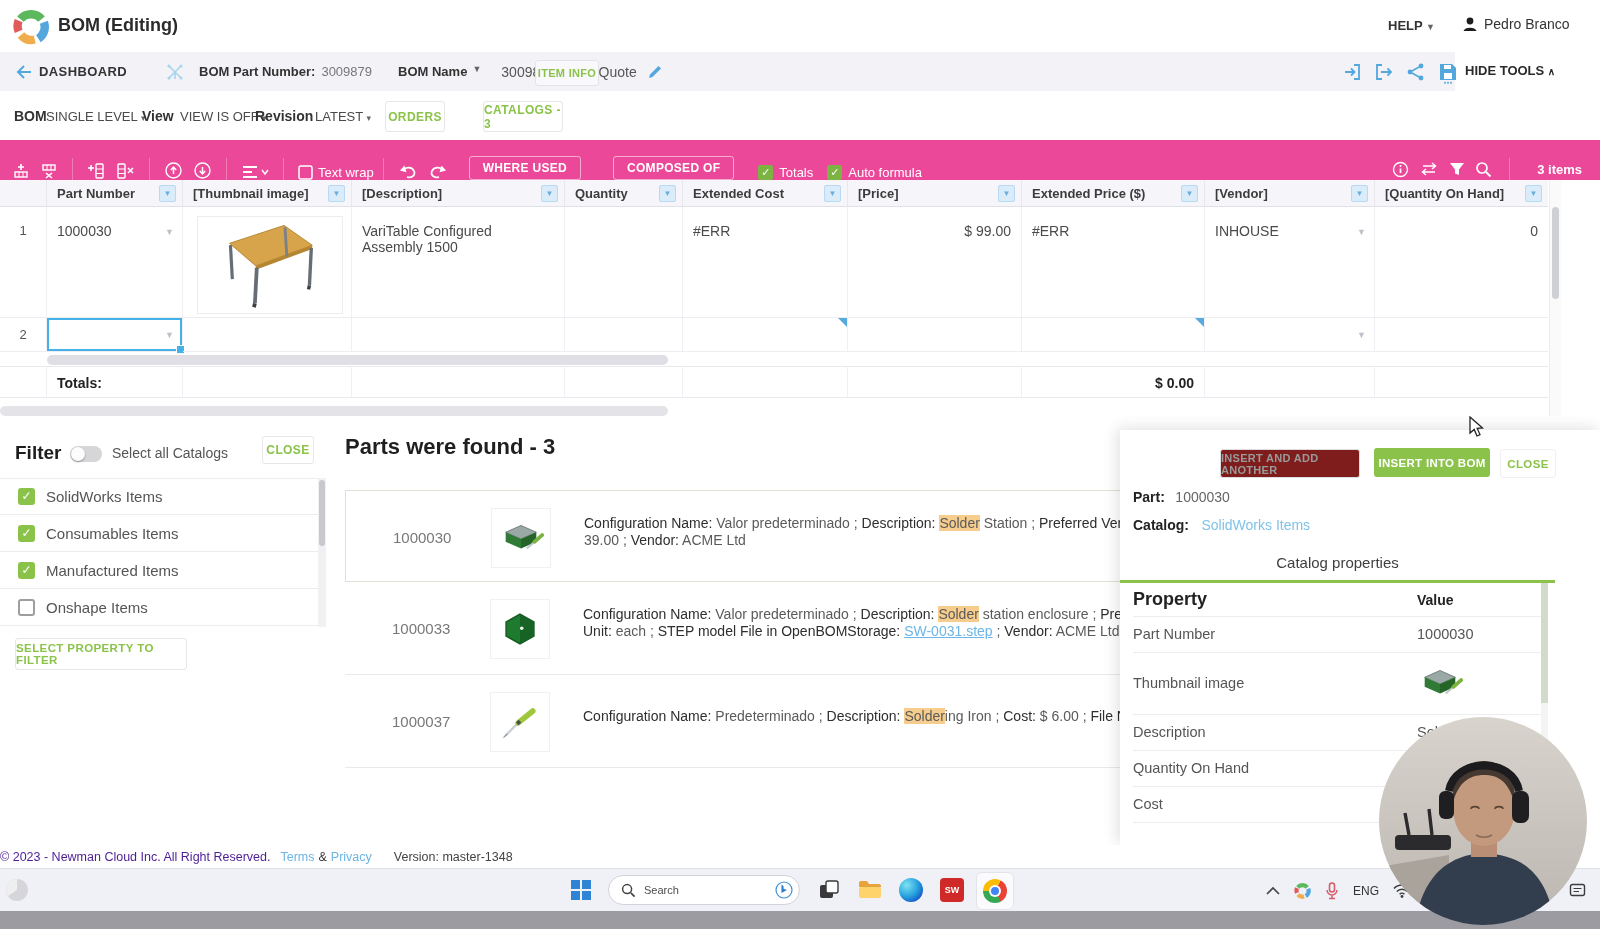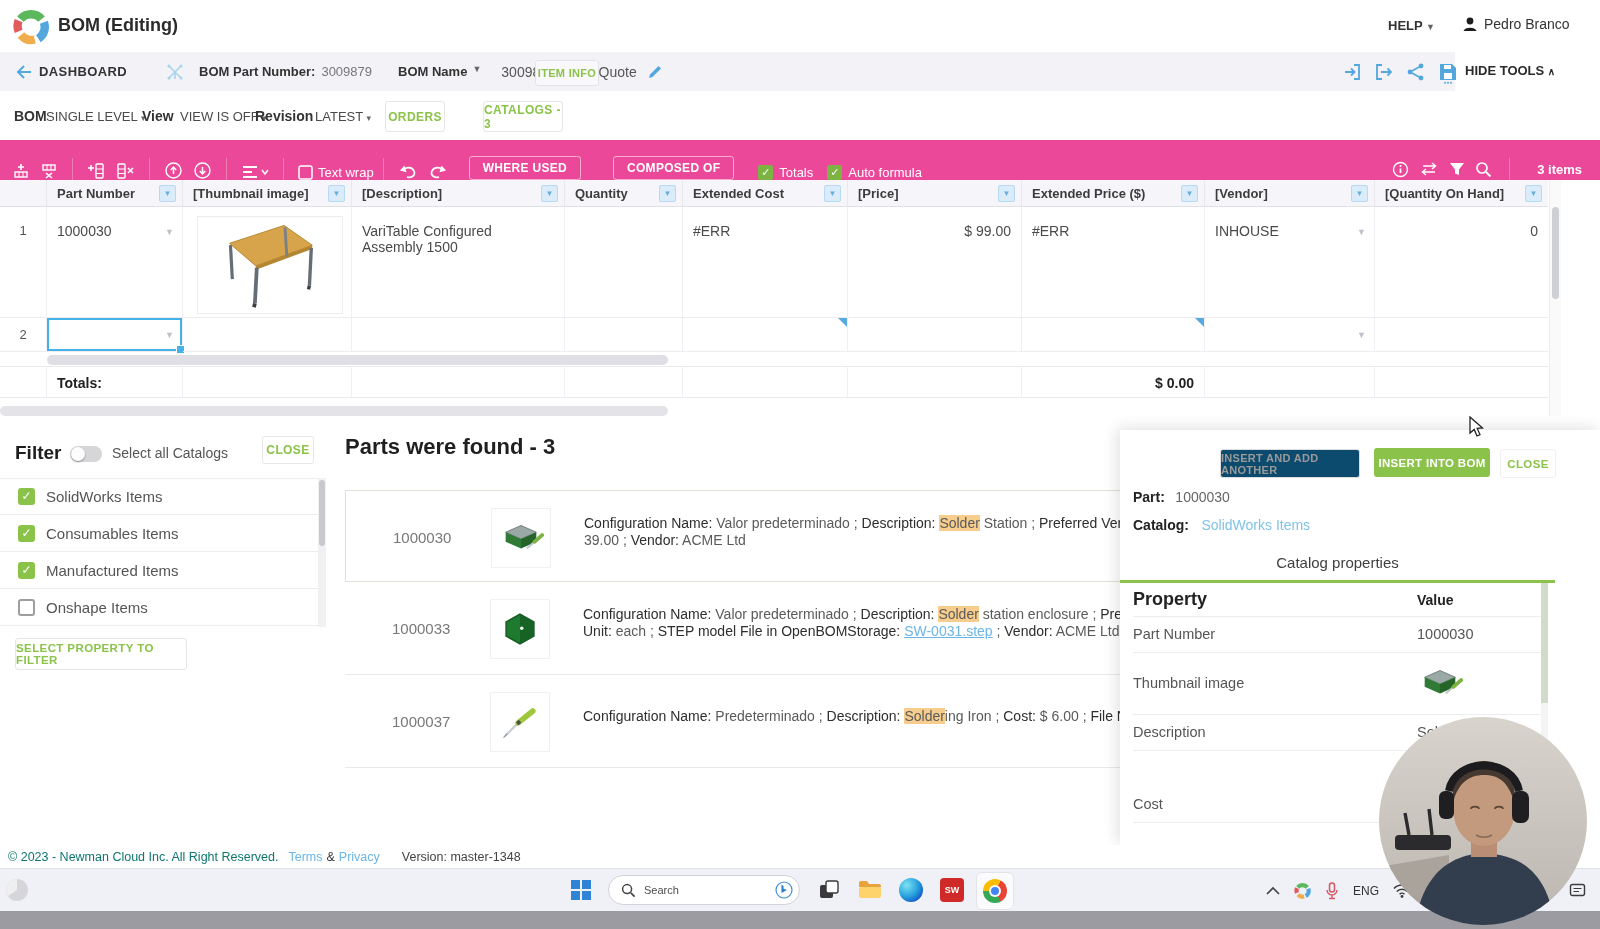--- a/index.html
+++ b/index.html
@@ -87,21 +87,21 @@
   .result-part{position:absolute;left:47px;top:38px;font-size:15px;color:#787878}
   .result-thumb{position:absolute;left:145px;top:17px;width:58px;height:58px;background:#fff;border:1px solid #f0f0f0;display:flex;align-items:center;justify-content:center}
   .result-text{position:absolute;left:238px;top:24px;font-size:14px;color:#5a5a5a;line-height:17px;white-space:nowrap}
   .result-text.single{top:33px}
   .seg-b{font-weight:normal;color:#2e2e2e}
   .seg-h{background:#f6cd8d}
   .seg-l{color:#6cb5e6;text-decoration:underline}
 
   
   #insert-panel{left:1120px;top:14px;width:480px;height:415px;background:#fff;box-shadow:-3px -2px 14px rgba(0,0,0,.12)}
-  #btn-add-another{left:100px;top:19px;width:138px;height:27px;border:1px solid #dedee2;border-radius:3px;background:#0c4a6e;
+  #btn-add-another{left:100px;top:19px;width:138px;height:27px;border:1px solid #dedee2;border-radius:3px;background:#7f1d1d;
      color:#9a9a9a;font-size:11px;font-weight:bold;display:flex;align-items:center;justify-content:center;letter-spacing:.3px}
   #btn-insert{left:254px;top:18px;width:116px;height:29px;background:#8bc34a;border-radius:3px;color:#fff;
      font-size:11.5px;font-weight:bold;display:flex;align-items:center;justify-content:center;letter-spacing:.3px}
   #btn-close-panel{left:380px;top:19px;width:54px;height:27px;border:1px solid #f0f0f2;border-radius:3px;background:#fff;
      color:#8bc34a;font-size:11.5px;font-weight:bold;display:flex;align-items:center;justify-content:center;letter-spacing:.4px}
   .pl-label{font-size:14px;font-weight:bold;color:#222}
   .pl-value{font-size:14px;color:#666}
   #panel-tabs{position:absolute;left:0;top:115px;width:435px;height:38px;display:flex}
   .ptab{flex:1;display:flex;align-items:center;justify-content:center;font-size:15px;color:#3f3f3f}
   .ptab.active{border-bottom:3px solid #8bc34a}
@@ -560,32 +560,36 @@
           <polygon points="40,14 40,24 24,31 24,21" fill="#256528"></polygon>
           <path d="M30,31 L44,19" stroke="#bfc5c9" stroke-width="2"></path>
           <path d="M38,24 L46,17" stroke="#7cb342" stroke-width="4" stroke-linecap="round"></path>
         </svg>
       </div>
     </div>
     <div class="prop-row" style="top:284px;height:36px">
       <div class="prop-name">Description</div>
       <div class="prop-val">Solder Station</div>
     </div>
+    <div class="prop-row" style="top:320px;height:36px">
+      <div class="prop-name">Quantity On Hand</div>
+      <div class="prop-val"></div>
+    </div>
     <div class="prop-row" style="top:356px;height:36px">
       <div class="prop-name">Cost</div>
       <div class="prop-val"></div>
     </div>
     <div id="panel-vscroll">
         <div class="vthumb"></div>
       </div>
   </div>
 </div>
 
 <div id="footer" class="abs">
-  <span style="margin-left:8px;color:#0f766e">© 2023 - Newman Cloud Inc. All Right Reserved.</span>
+  <span style="color:#4c1d95">© 2023 - Newman Cloud Inc. All Right Reserved.</span>
   <span class="flink" style="margin-left:10px">Terms</span>
   <span style="margin-left:4px;color:#333">&amp;</span>
   <span class="flink" style="margin-left:4px">Privacy</span>
   <span style="margin-left:22px;color:#444">Version: master-1348</span>
 </div>
 
 <div id="taskbar" class="abs">
   <div class="tb-icon" style="left:2px">
     <svg width="26" height="26" viewBox="0 0 26 26">
         <circle cx="13" cy="13" r="11" fill="#d6d6da"></circle>

